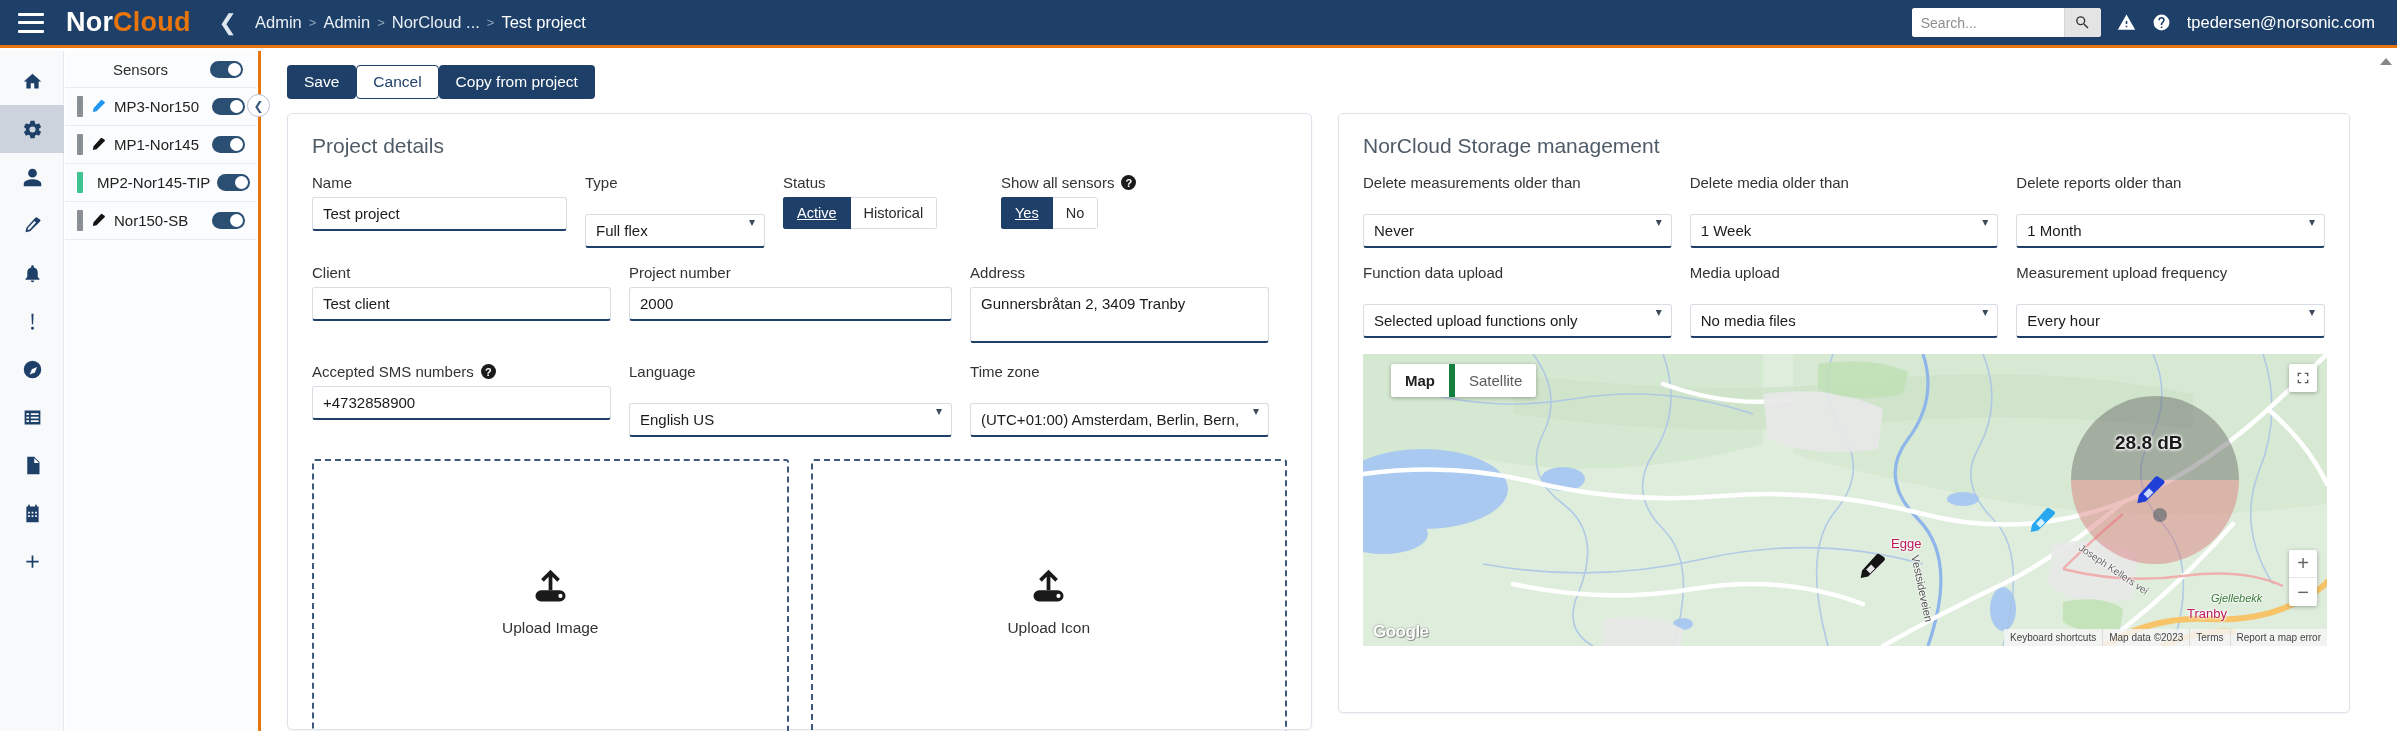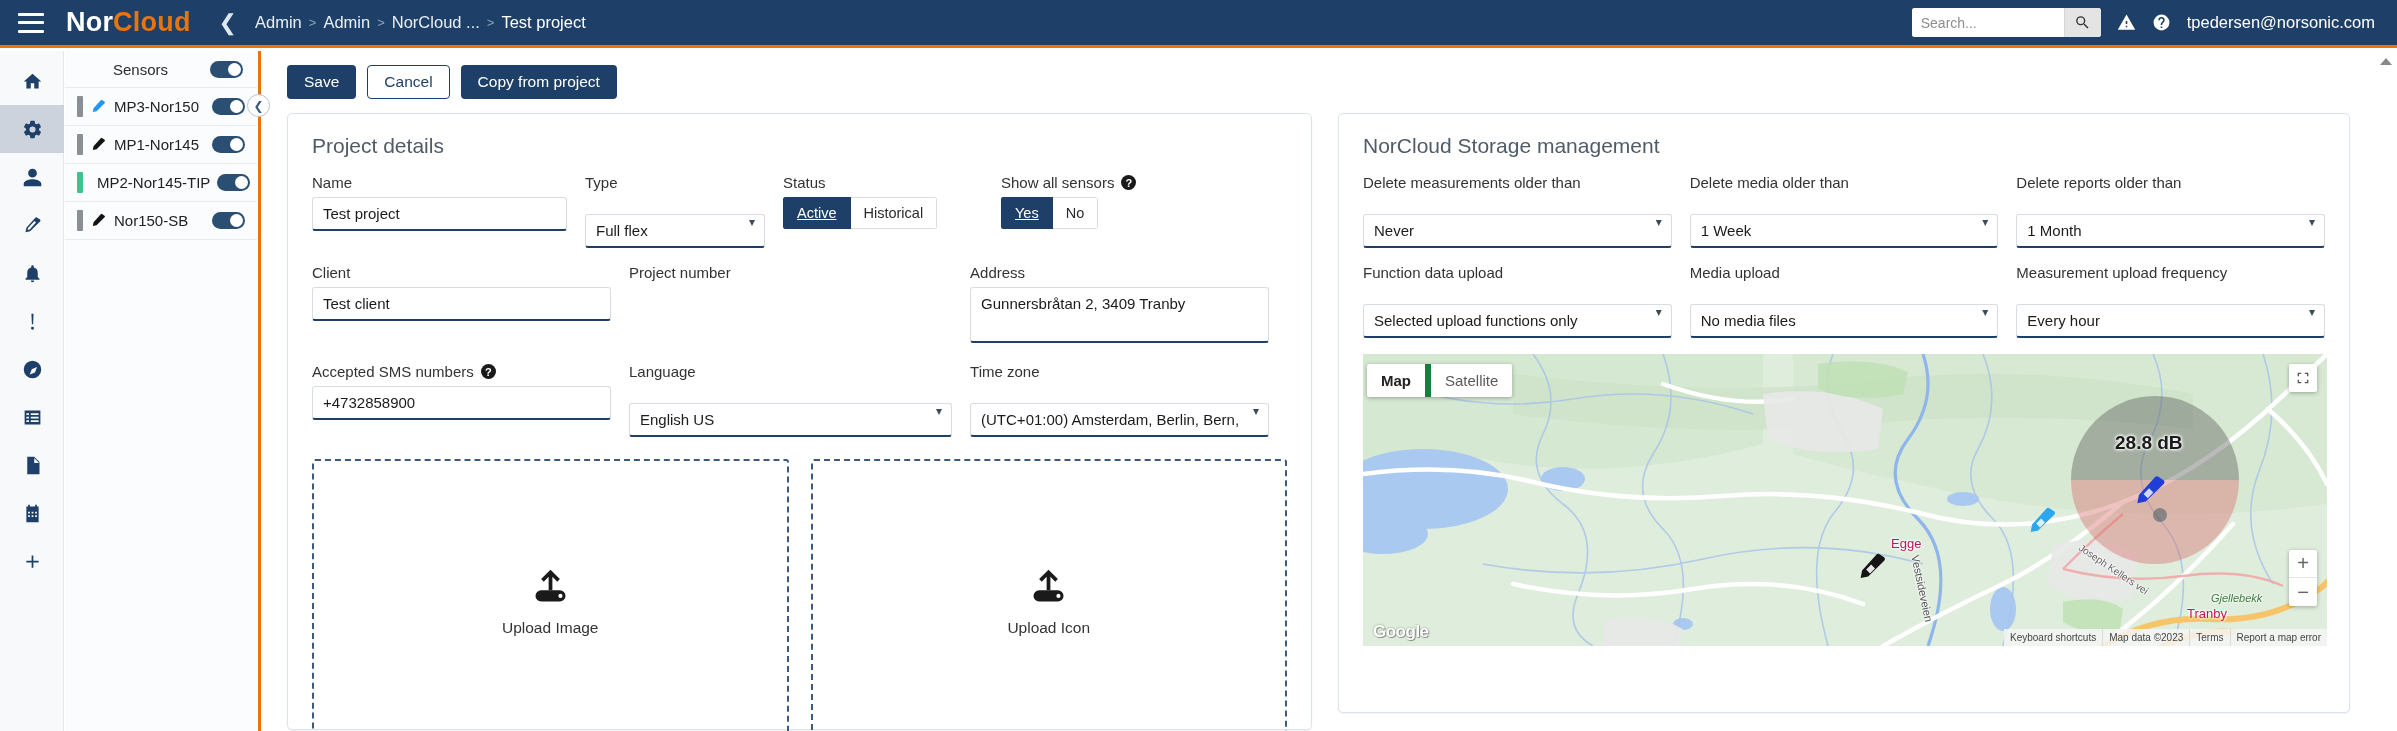--- a/index.html
+++ b/index.html
@@ -109,21 +109,21 @@
     position: absolute; left: 258px; top: 51px; width: 3px; height: 680px;
     background: #e8740c; z-index: 4;
   }
 
   
   .main {
     position: absolute; left: 262px; top: 51px;
     width: 2135px; height: 680px; background: #ffffff;
     overflow: hidden;
   }
-  .action-bar { display: flex; gap: 11px; padding: 14px 0 0 25px; }
+  .action-bar { display: flex; gap: 0; padding: 14px 0 0 25px; }
   .btn {
     font-size: 15.5px; padding: 7px 16px; border-radius: 4px;
     cursor: pointer; font-family: "Liberation Sans", sans-serif;
     border: 1px solid transparent; white-space: nowrap;
   }
   .btn-primary { background: #1e4068; color: #ffffff; }
   .btn-outline { background: #ffffff; color: #1e4068; border: 1px solid #1e4068; }
 
   .cards { display: flex; gap: 26px; padding: 14px 0 0 25px; }
 
@@ -193,21 +193,21 @@
   .dropzone .dz-label { font-size: 15.5px; color: #333; margin-top: 10px; }
 
   
   .map {
     position: relative; width: 964px; height: 292px;
     margin-top: 16px; overflow: hidden;
     background: #dfeddc;
   }
   .map-terrain { position: absolute; inset: 0; }
   .map-toggle {
-    position: absolute; left: 4px; top: 10px; z-index: 3;
+    position: absolute; left: 28px; top: 10px; z-index: 3;
     display: flex; background: #ffffff; border-radius: 2px;
     box-shadow: 0 1px 4px rgba(0,0,0,.3); overflow: hidden;
   }
   .map-toggle div {
     font-size: 15px; padding: 8px 14px; cursor: pointer; color: #5a5a5a;
   }
   .map-toggle div.active { color: #222; font-weight: bold; }
   .map-toggle div + div { border-left: 6px solid #15803d; }
 
   .map-fs {
@@ -457,20 +457,21 @@
         </div>
       </div>
 
       <div class="row" style="margin-top:16px">
         <div class="fgroup" style="width:310px">
           <div class="field-label">Client</div>
           <input class="txt" value="Test client" style="">
         </div>
         <div class="fgroup" style="width:335px">
           <div class="field-label">Project number</div>
+          <input class="txt" value="2000" style="">
         </div>
         <div class="fgroup" style="width:310px">
           <div class="field-label">Address</div>
           <textarea class="txt" style="">Gunnersbråtan 2, 3409 Tranby</textarea>
         </div>
       </div>
 
       <div class="row" style="margin-top:16px">
         <div class="fgroup" style="width:310px">
           <div class="field-label">

